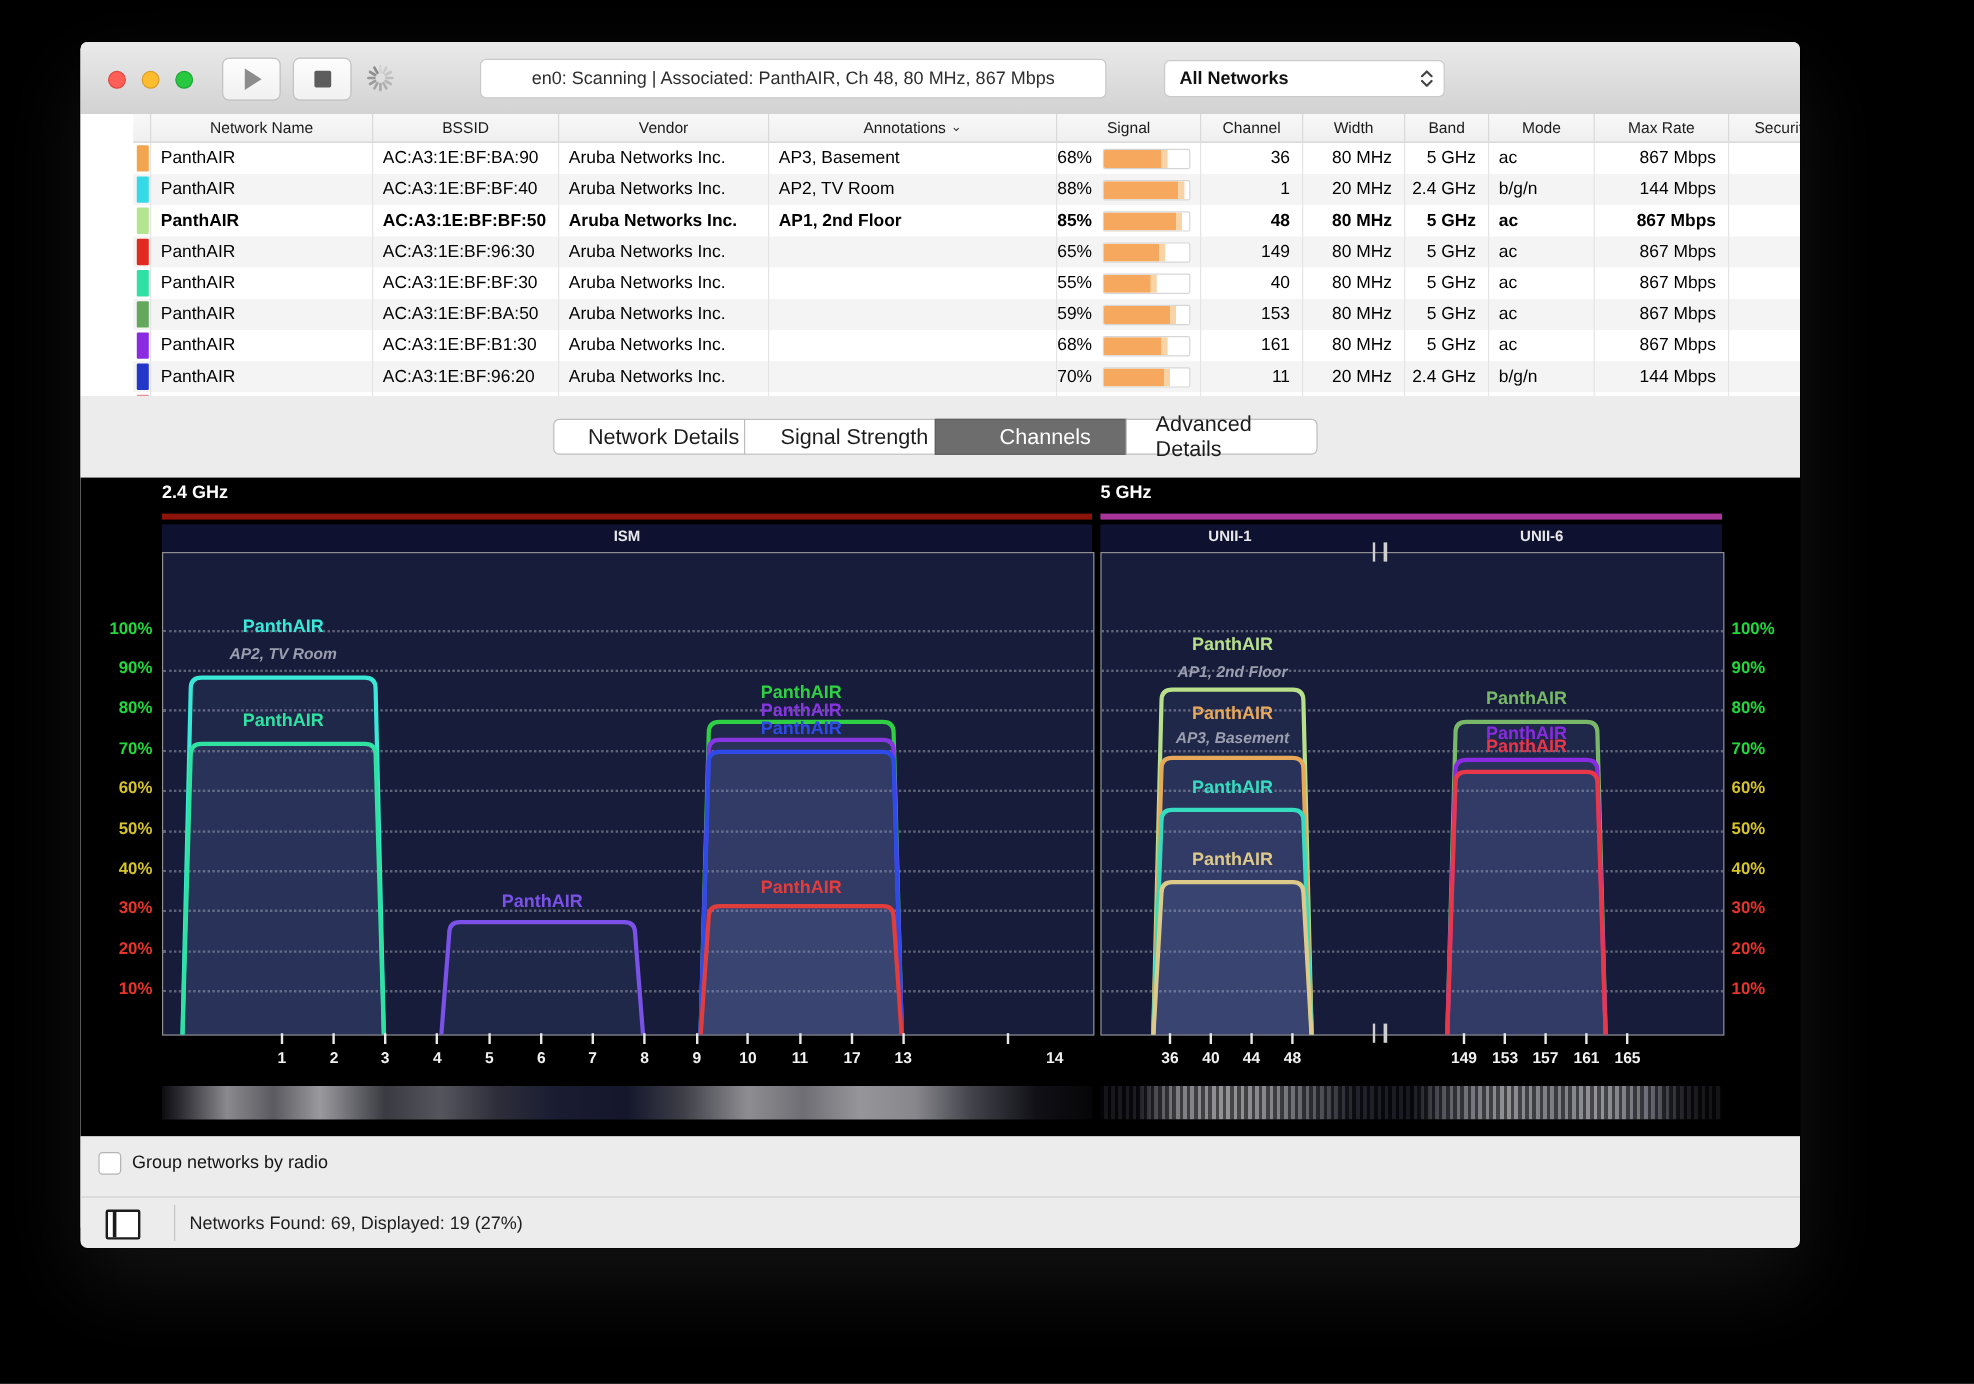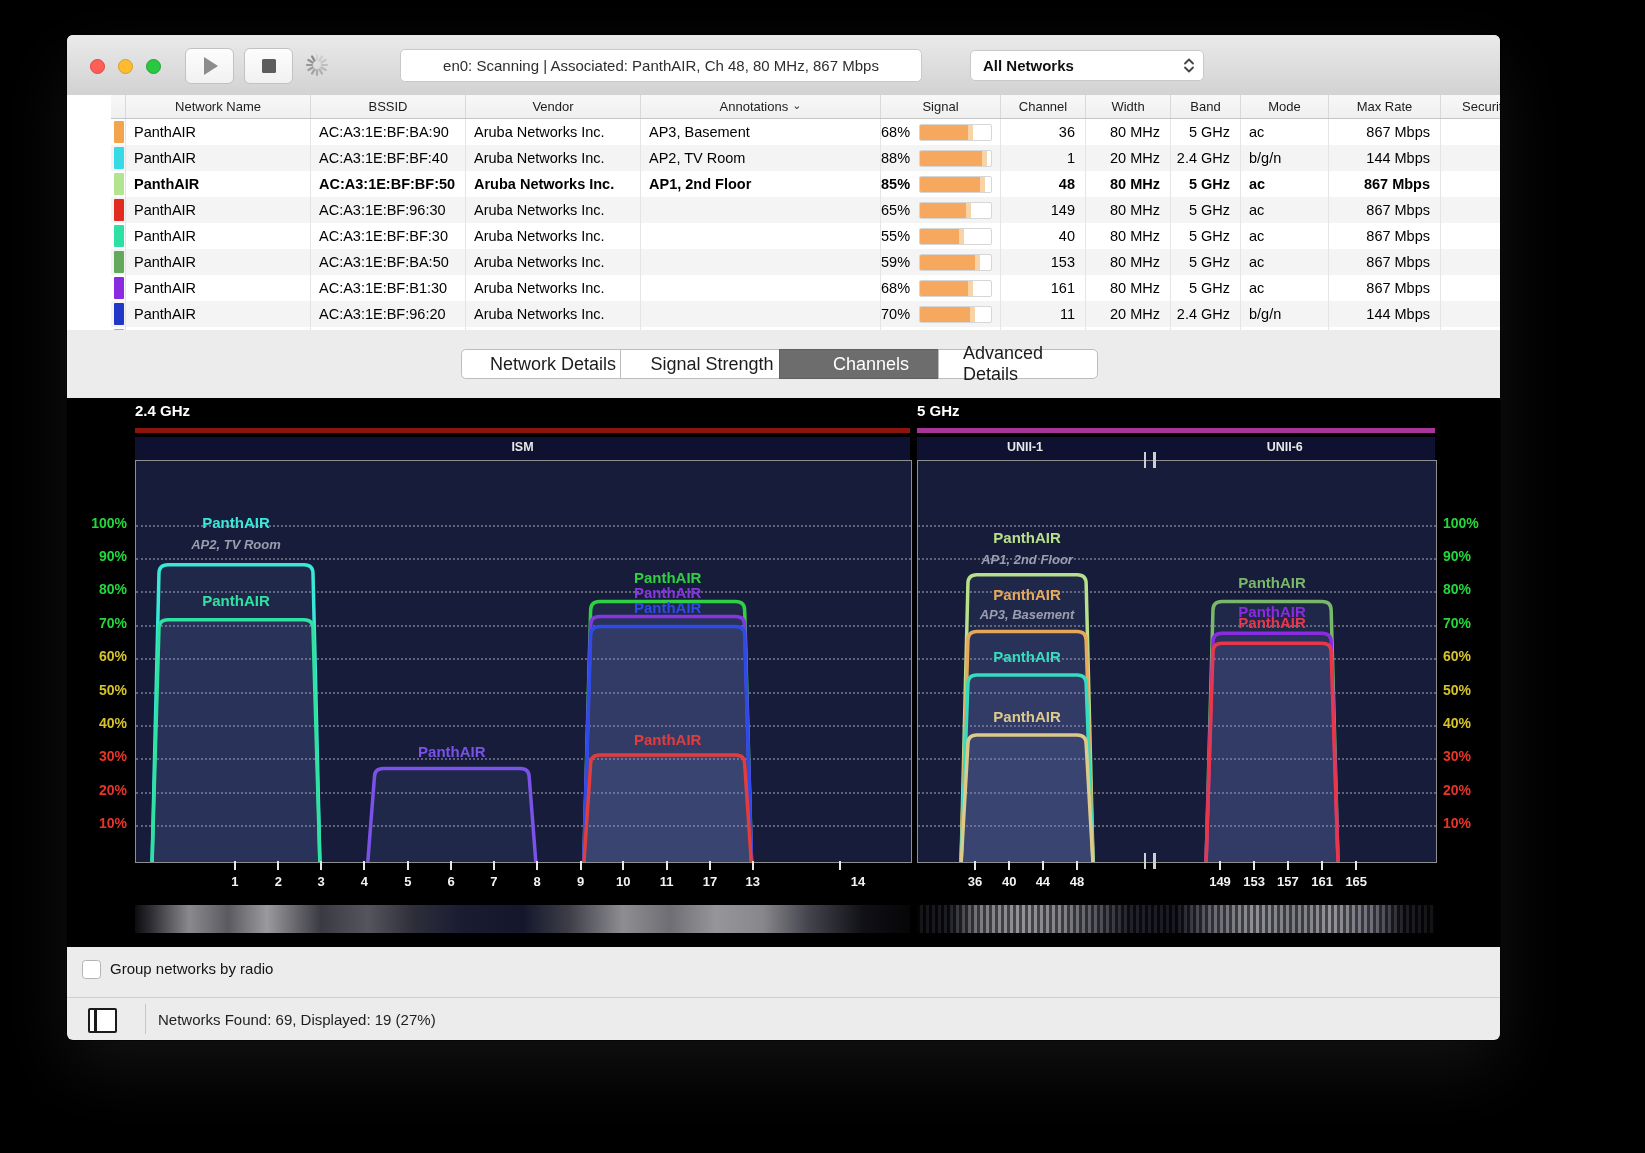--- a/index.html
+++ b/index.html
@@ -421,21 +421,21 @@
       <div class="xlabel" style="left: 513.625px;">9</div>
       <div class="xtick" style="left: 555.25px;"></div>
       <div class="xlabel" style="left: 556.25px;">10</div>
       <div class="xtick" style="left: 598.65px;"></div>
       <div class="xlabel" style="left: 599.65px;">11</div>
       <div class="xtick" style="left: 642.05px;"></div>
       <div class="xlabel" style="left: 643.05px;">17</div>
       <div class="xtick" style="left: 684.675px;"></div>
       <div class="xlabel" style="left: 685.675px;">13</div>
       <div class="xtick" style="left: 772.25px;"></div>
-      <div class="xlabel" style="left: 791px;">14</div>
+      <div class="xlabel" style="left: 812px;">14</div>
       <div class="wf wf24" style="left: 68px; width: 775px;"></div>
       <div class="band-title" style="left: 850px;">5 GHz</div>
       <div class="band-bar" style="left: 850px; width: 518px; background: rgb(168, 53, 154);"></div>
       <div class="band-strip" style="left: 850px; width: 518px;">
         <div class="section-label" style="left: 108.003px;">UNII-1</div>
         <div class="section-label" style="left: 367.78px;">UNII-6</div>
       </div>
       <div class="plot" style="left: 850px; width: 518px;">
         <div class="gridline" style="top: 364.26px;"></div>
         <div class="gridline" style="top: 330.86px;"></div>

